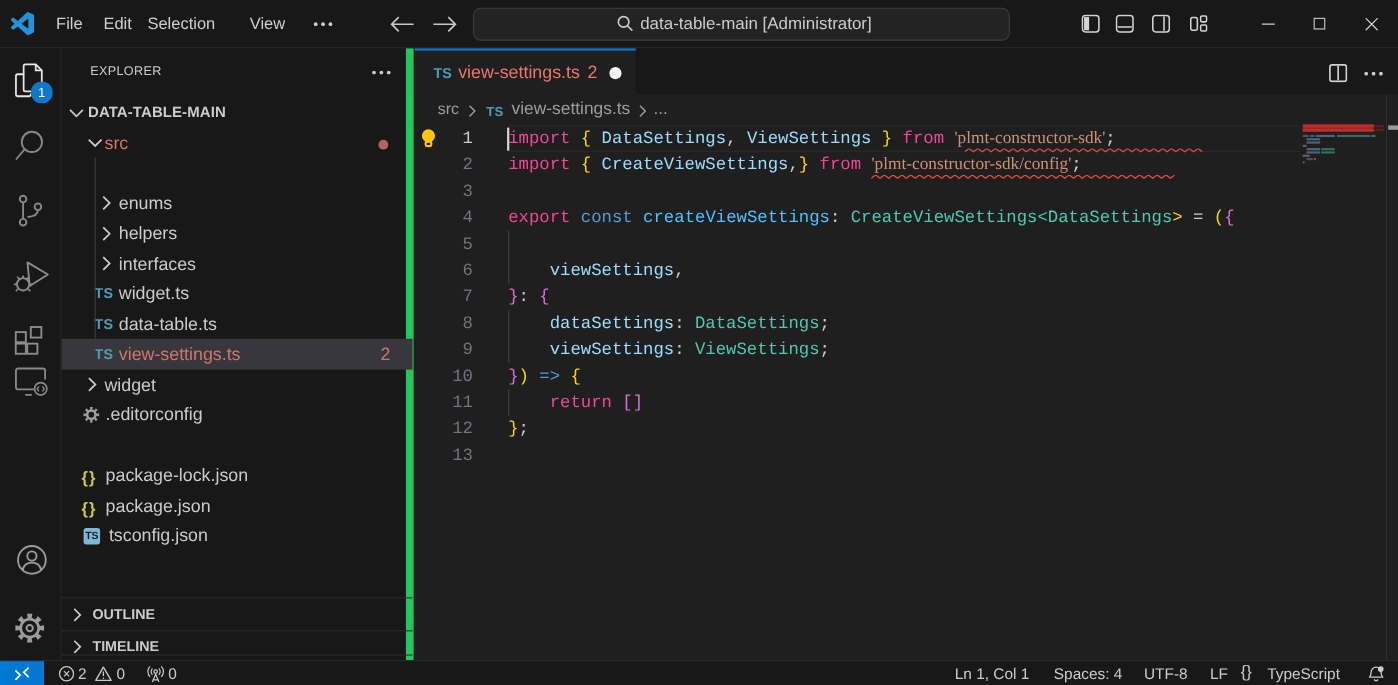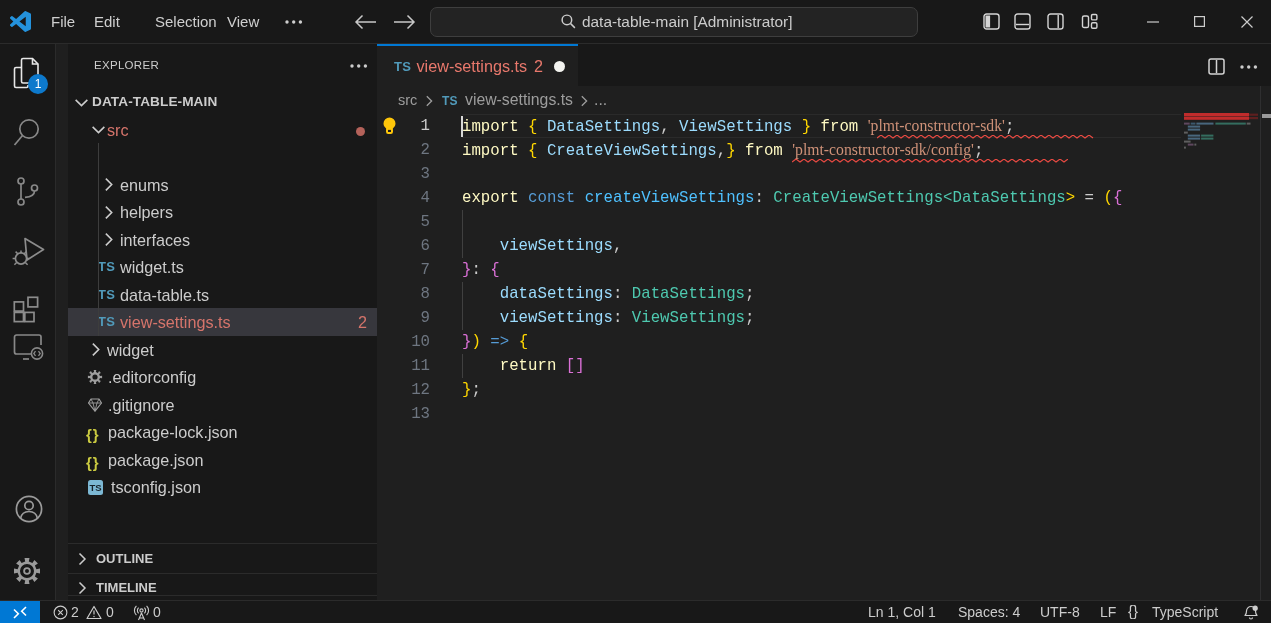--- a/index.html
+++ b/index.html
@@ -12,52 +12,52 @@
 
 #titlebar { left:0; top:0; width:1271px; height:44px; background:#181818; border-bottom:1px solid #2b2b2b; }
 .menuitem { position:absolute; top:0; height:44px; line-height:44px; font-size:15px; color:#cfcfcf; }
 #cmdbox { position:absolute; left:430px; top:7px; width:488px; height:30px; background:#232323; border:1px solid #3e3e3e; border-radius:7px; }
 #cmdtext { position:absolute; left:582px; top:7px; height:30px; line-height:29px; font-size:15.4px; color:#cccccc; }
 
 
 #activitybar { left:0; top:44px; width:56px; height:556px; background:#181818; border-right:1px solid #2b2b2b; }
 
 
-#sidebar { left:68px; top:44px; width:320px; height:556px; background:#181818; border-right:2px solid #22c55e; }
+#sidebar { left:56px; top:44px; width:320px; height:556px; background:#181818; border-right:7px solid #22c55e; }
 .row { position:absolute; left:0; width:319px; height:28px; line-height:28px; font-size:16.2px; color:#cccccc; }
 .row > span { white-space:pre; }
 .chev { position:absolute; top:50%; margin-top:-8.5px; }
 .tsicon { position:absolute; font-size:13px; font-weight:bold; color:#519aba; letter-spacing:0.2px; line-height:14px; }
 .err { color:#d5746b; }
 
 
 #tabstrip { left:377px; top:44px; width:894px; height:42px; background:#181818; }
 #tab1 { left:377px; top:44px; width:201px; height:42px; background:#1f1f1f; border-top:2.5px solid #0078d4; }
 #breadcrumb { left:377px; top:86px; width:894px; height:28px; background:#1f1f1f; font-size:14.5px; color:#9d9d9d; line-height:28px; }
 #codearea { left:377px; top:114px; width:894px; height:486px; background:#1f1f1f; }
 .cline { position:absolute; left:85px; height:24px; line-height:24px; font-family:"Liberation Mono", monospace; font-size:15.72px; white-space:pre; color:#cccccc; }
 .lnum { position:absolute; left:0px; width:53px; height:24px; line-height:24px; text-align:right; font-family:"Liberation Mono", monospace; font-size:15.72px; color:#6e7681; }
-.kw { color:#fef9c3; } .kb { color:#569cd6; } .vr { color:#9cdcfe; } .cn { color:#4fc1ff; }
+.kw { color:#ec4899; } .kb { color:#569cd6; } .vr { color:#9cdcfe; } .cn { color:#4fc1ff; }
 .ty { color:#4ec9b0; } .st { color:#ce9178;font-family:Liberation Serif, serif; } .b1 { color:#ffd700; } .b2 { color:#da70d6; }
 
 
 #statusbar { left:0; top:600px; width:1271px; height:23px; background:#181818; border-top:1px solid #2b2b2b; font-size:14px; color:#cccccc; }
 .sitem { position:absolute; top:0; height:22px; line-height:22px; white-space:pre; }
 </style>
 </head>
 <body>
 <div id="app">
 
 <div class="abs" id="titlebar">
   <svg class="abs" style="left:10px;top:11px" width="21" height="21" viewBox="0 0 100 100">
     <path fill="#2492dc" d="M96.5 10.6 75.7.6a6.2 6.2 0 0 0-7 1.2L29.1 38 11.7 24.8a4.2 4.2 0 0 0-5.3.2L.8 30a4.2 4.2 0 0 0 0 6.2L15.9 50 .8 63.8a4.2 4.2 0 0 0 0 6.2l5.6 5a4.2 4.2 0 0 0 5.3.3L29.1 62l39.6 36.2a6.2 6.2 0 0 0 7 1.2l20.8-10a6.2 6.2 0 0 0 3.5-5.6V16.2a6.2 6.2 0 0 0-3.5-5.6ZM75 72.6 45 50l30-22.6Z"></path>
   </svg>
   <div class="menuitem" style="left:51px">File</div>
   <div class="menuitem" style="left:94px">Edit</div>
-  <div class="menuitem" style="left:155px">Selection</div>
+  <div class="menuitem" style="left:134px">Selection</div>
   <div class="menuitem" style="left:227px">View</div>
   <svg class="abs" style="left:285px;top:19.5px" width="18" height="4" viewBox="0 0 18 4">
         <circle cx="2" cy="2" r="1.7" fill="#cfcfcf"></circle>
         <circle cx="8.7" cy="2" r="1.7" fill="#cfcfcf"></circle>
         <circle cx="15.4" cy="2" r="1.7" fill="#cfcfcf"></circle>
       </svg>
 
   <svg class="abs" style="left:352px;top:12px" width="28" height="20" viewBox="0 0 28 20">
     <path d="M4 10 H 24 M10.5 3.5 L4 10 L10.5 16.5" stroke="#c8c8c8" stroke-width="1.5" fill="none"></path>
   </svg>
@@ -221,27 +221,20 @@
     <span style="position:absolute;left:39px">widget</span>
   </div>
 
   <div class="row" style="top:319px">
     <svg class="abs" style="left:19px;top:6px" width="16" height="16" viewBox="0 0 16 16">
           <path fill="#9e9e9e" fill-rule="evenodd" d="M15.1 6.7 L15.1 9.3 L12.9 8.9 L12.1 10.9 L13.9 12.1 L12.1 13.9 L10.9 12.1 L8.9 12.9 L9.3 15.1 L6.7 15.1 L7.1 12.9 L5.1 12.1 L3.9 13.9 L2.1 12.1 L3.9 10.9 L3.1 8.9 L0.9 9.3 L0.9 6.7 L3.1 7.1 L3.9 5.1 L2.1 3.9 L3.9 2.1 L5.1 3.9 L7.1 3.1 L6.7 0.9 L9.3 0.9 L8.9 3.1 L10.9 3.9 L12.1 2.1 L13.9 3.9 L12.1 5.1 L12.9 7.1 Z M10.6 8 A2.6 2.6 0 1 0 5.4 8 A2.6 2.6 0 1 0 10.6 8 Z"></path>
         </svg>
     <span style="position:absolute;left:40px">.editorconfig</span>
   </div>
 
-  <div class="row" style="top:346.5px">
-    <svg class="abs" style="left:20px;top:7px" width="14" height="14" viewBox="0 0 14 14">
-      <path d="M3 1 H11 L13.5 5 L7 13.2 L0.5 5 Z" stroke="#9e9e9e" stroke-width="1.2" fill="none" stroke-linejoin="round"></path>
-      <path d="M0.5 5 H13.5 M3 1 L5 5 L7 13.2 M11 1 L9 5 L7 13.2" stroke="#9e9e9e" stroke-width="0.9" fill="none"></path>
-    </svg>
-    <span style="position:absolute;left:40px">.gitignore</span>
-  </div>
 
   <div class="row" style="top:374px">
     <span class="abs" style="left:18px;top:3px;font-size:15px;font-weight:bold;color:#cbcb41;letter-spacing:1px">{}</span>
     <span style="position:absolute;left:40px">package-lock.json</span>
   </div>
   <div class="row" style="top:401.5px">
     <span class="abs" style="left:18px;top:3px;font-size:15px;font-weight:bold;color:#cbcb41;letter-spacing:1px">{}</span>
     <span style="position:absolute;left:40px">package.json</span>
   </div>
 

